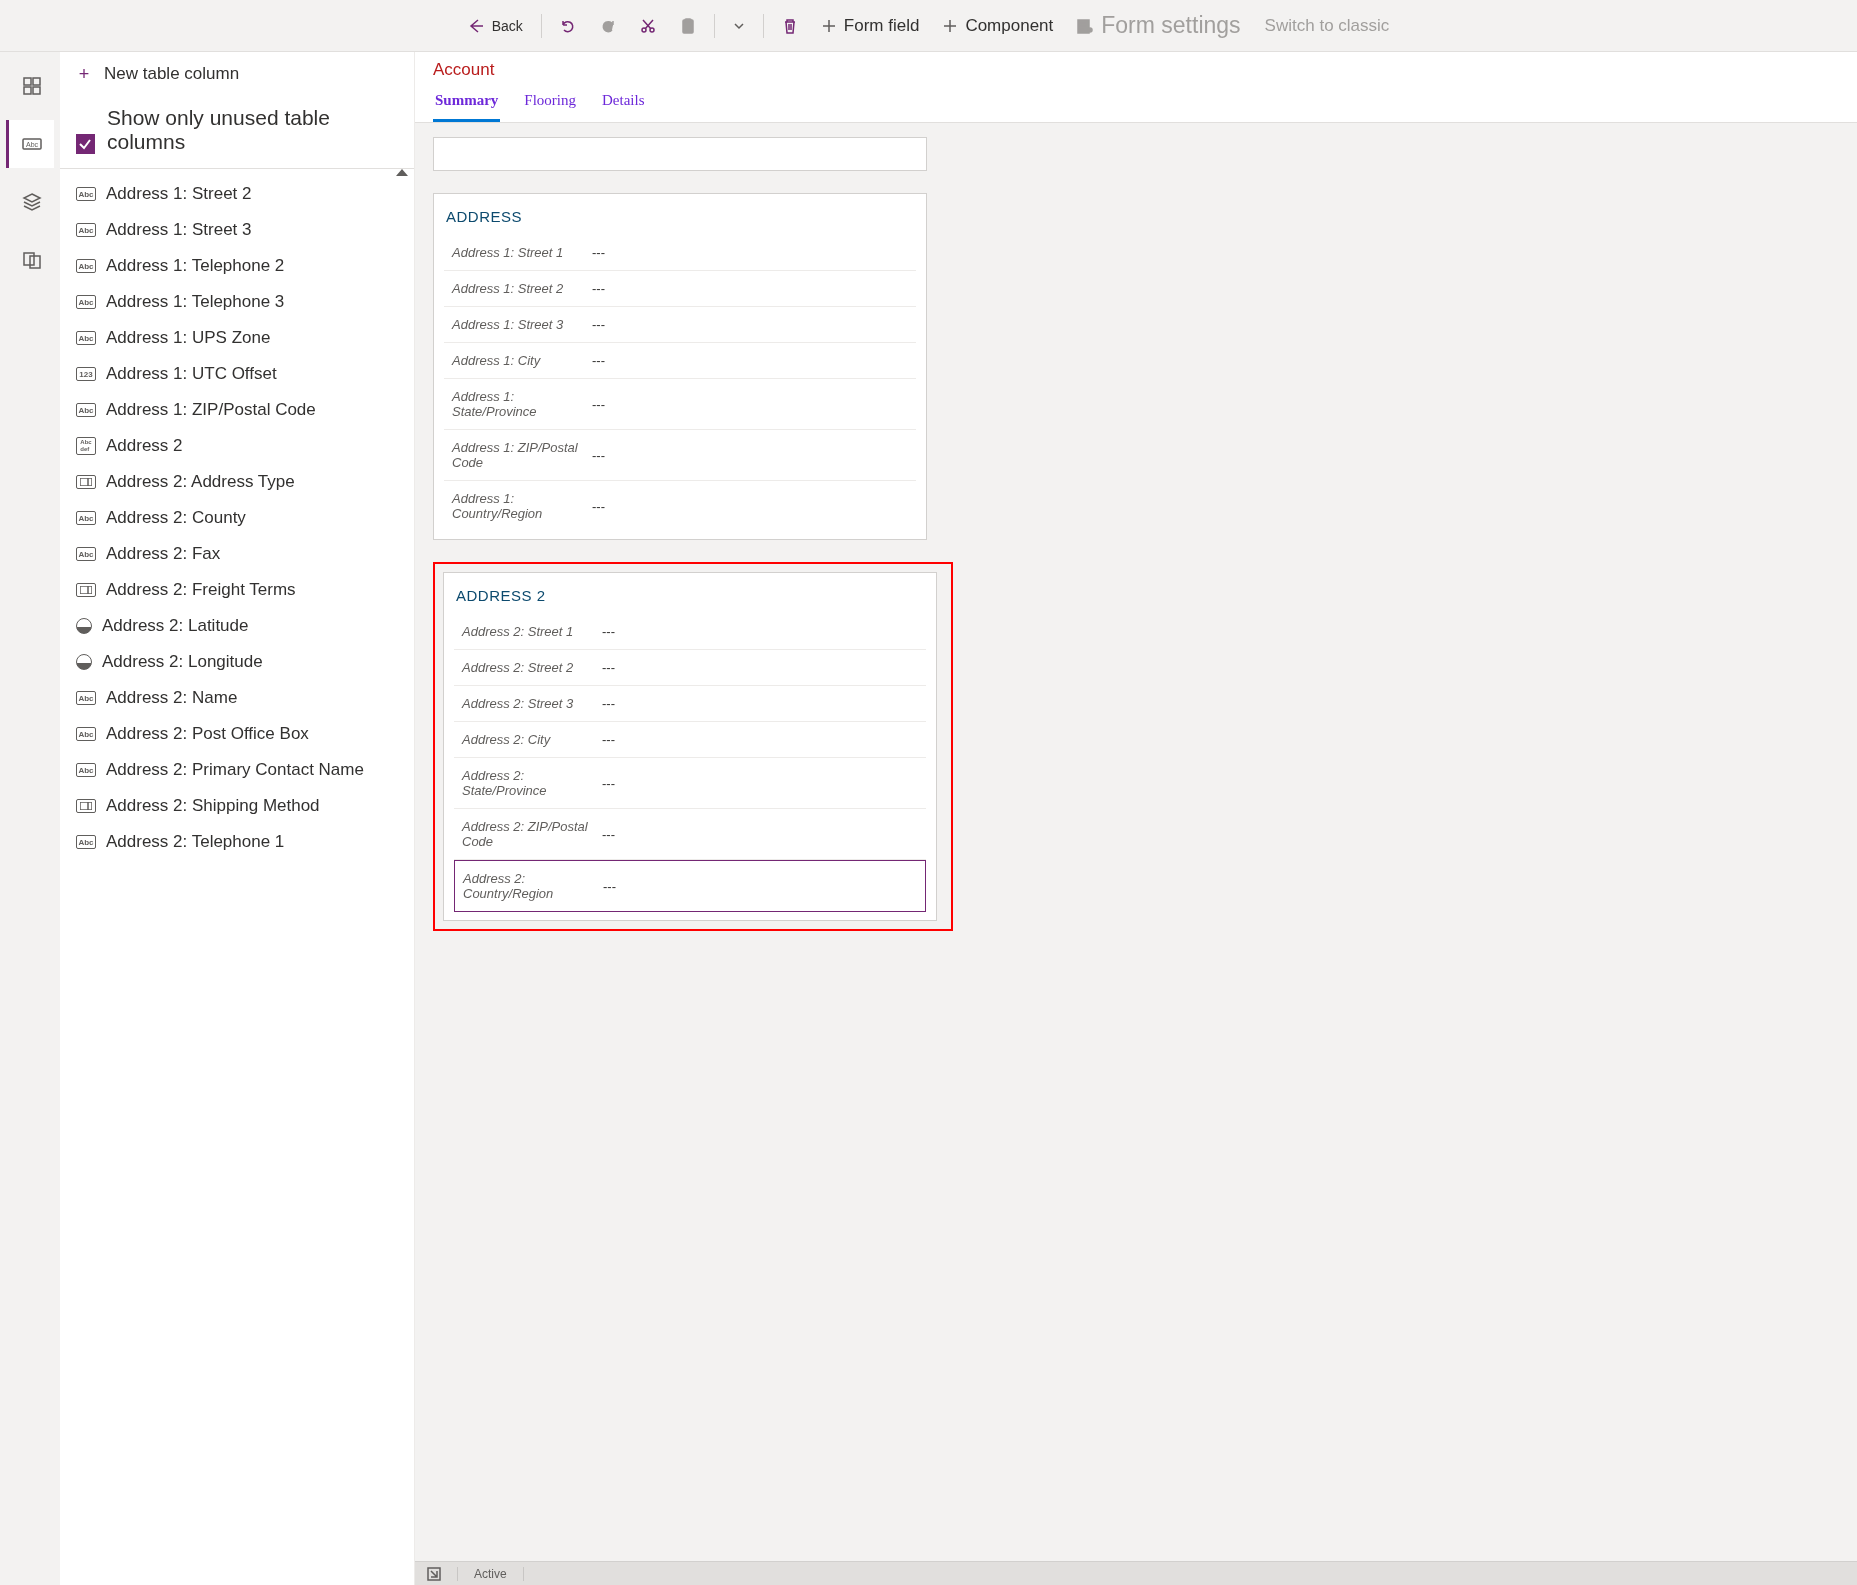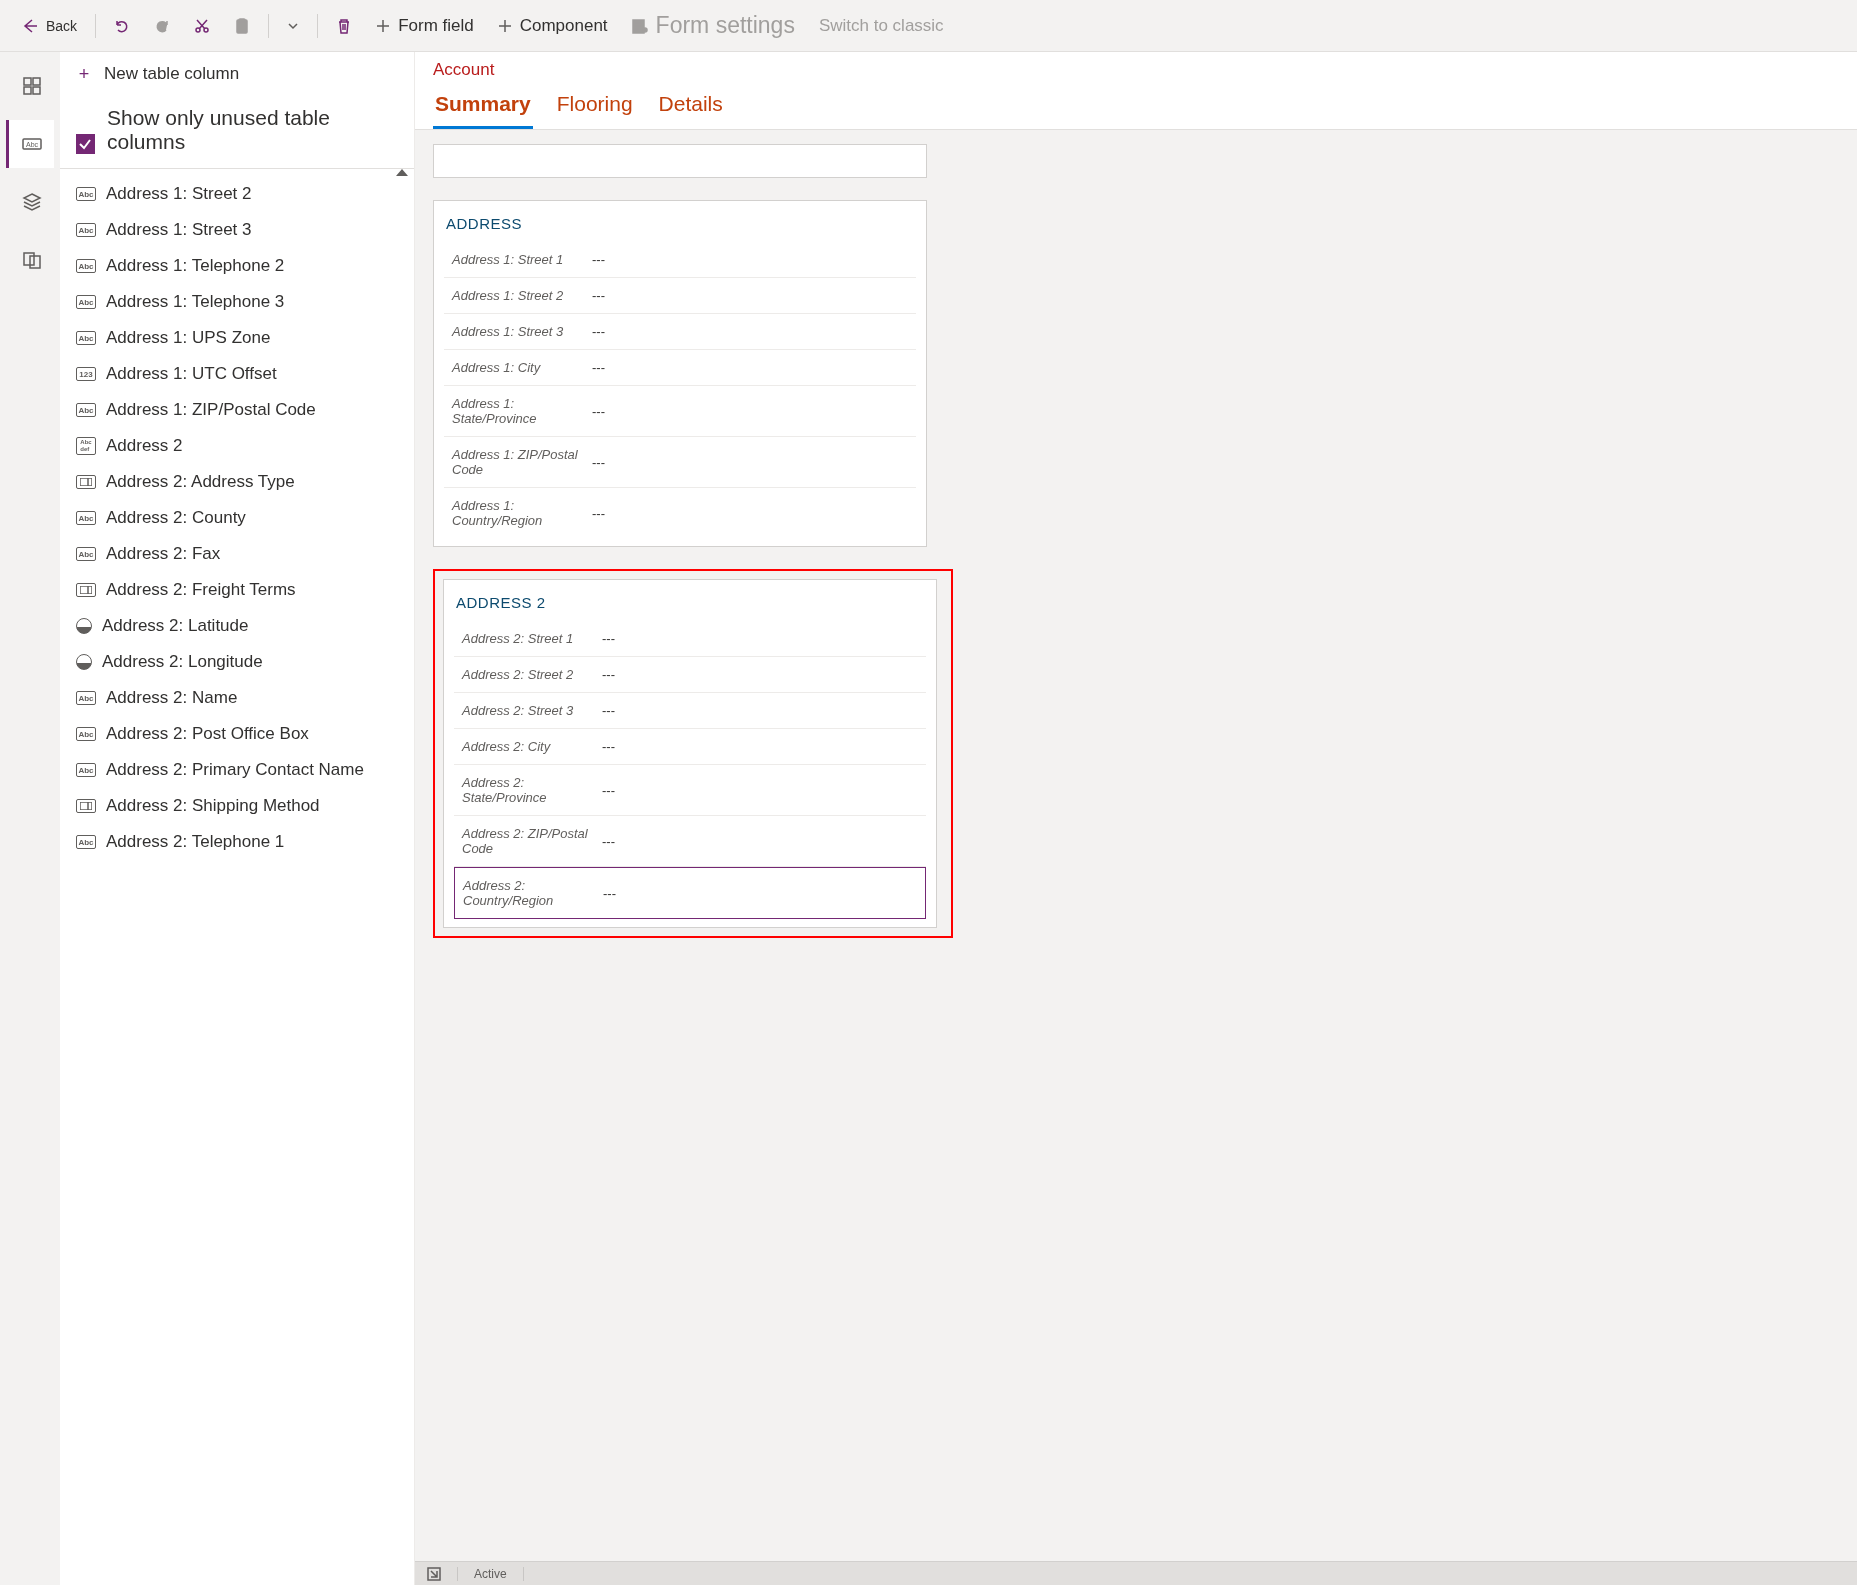--- a/index.html
+++ b/index.html
@@ -1,18 +1,18 @@
 <!DOCTYPE html>
 <html><head>
 <meta charset="utf-8">
 <style>
 * { box-sizing: border-box; margin: 0; padding: 0; }
 body { font-family: "Segoe UI", sans-serif; font-size: 14px; color: #323130; background: #f3f2f1; overflow: hidden; }
 
-.toolbar { height: 52px; background: #f3f2f1; display: flex; align-items: center; padding: 0 12px; border-bottom: 1px solid #e1dfdd; gap: 4px; }
+.toolbar { height: 52px; background: #f3f2f1; display: flex; align-items: center; padding: 0 12px; border-bottom: 1px solid #e1dfdd; gap: 4px; justify-content: center; }
 .toolbar .tb-btn { display: flex; align-items: center; gap: 8px; padding: 6px 10px; cursor: pointer; border-radius: 2px; color: #323130; }
 .toolbar .tb-btn.purple svg { stroke: #742774; }
 .toolbar .tb-btn.disabled { color: #a19f9d; cursor: default; }
 .toolbar .tb-btn.disabled svg { stroke: #a19f9d; fill: #a19f9d; }
 .toolbar .sep { width: 1px; height: 24px; background: #d2d0ce; margin: 0 4px; }
 
 .main { display: flex; height: calc(100vh - 52px); }
 
 .iconbar { width: 60px; background: #f3f2f1; display: flex; flex-direction: column; align-items: center; padding-top: 10px; gap: 10px; }
 .iconbar .ib-item { width: 48px; height: 48px; display: flex; align-items: center; justify-content: center; border-left: 3px solid transparent; cursor: pointer; }
@@ -36,21 +36,21 @@
 .col-icon { width: 20px; height: 14px; border: 1px solid #605e5c; border-radius: 2px; font-size: 8px; display: flex; align-items: center; justify-content: center; color: #605e5c; flex-shrink: 0; font-weight: 600; }
 
 .column-list::-webkit-scrollbar { width: 18px; }
 .column-list::-webkit-scrollbar-track { background: #f3f2f1; }
 .column-list::-webkit-scrollbar-thumb { background: #c8c6c4; }
 
 .canvas { flex: 1; background: #f3f2f1; overflow: auto; position: relative; }
 .canvas-header { background: #fff; padding: 8px 18px 0; border-bottom: 1px solid #e1dfdd; }
 .entity-name { font-size: 17px; color: #b91c1c; margin-bottom: 4px; }
 .tabs { display: flex; gap: 22px; }
-.tab { padding: 8px 2px 10px; font-size: 21px; color: #c2410c; cursor: pointer; border-bottom: 3px solid transparent; }
+.tab { padding: 8px 2px 10px; font-size: 15px; color: #6d28d9; cursor: pointer; border-bottom: 3px solid transparent; font-family: Liberation Serif, serif; }
 .tab.active { border-bottom-color: #0078d4; font-weight: 600; }
 
 .form-area { padding: 14px 18px 40px; }
 .empty-card { border: 1px solid #d2d0ce; height: 34px; width: 494px; margin-bottom: 22px; background: #fff; }
 
 .section-card { border: 1px solid #d2d0ce; width: 494px; padding: 14px 10px 8px; background: #fff; margin-bottom: 22px; }
 .section-title { font-size: 15px; color: #0c4a6e; letter-spacing: 0.5px; margin-bottom: 10px; padding-left: 2px; }
 .field-row { display: flex; align-items: center; padding: 10px 8px; border-bottom: 1px solid #edebe9; font-size: 13px; }
 .field-row:last-child { border-bottom: none; }
 .field-row.selected { border: 1.5px solid #742774; }

